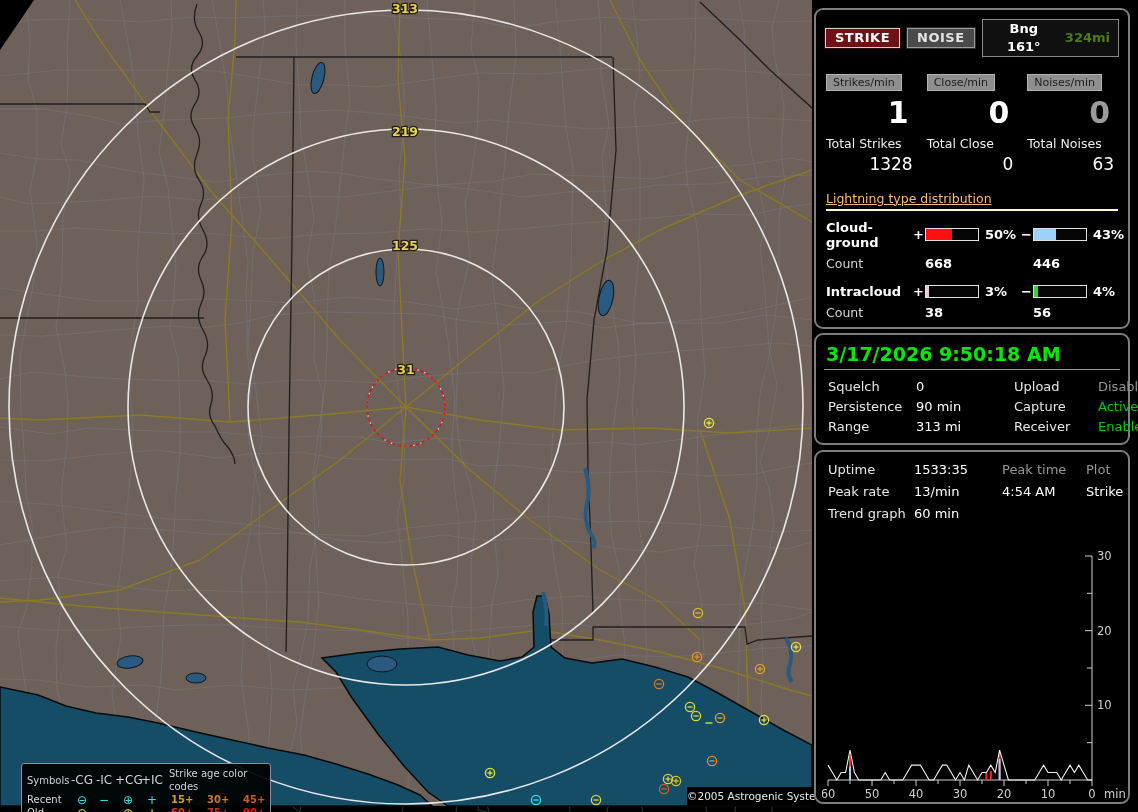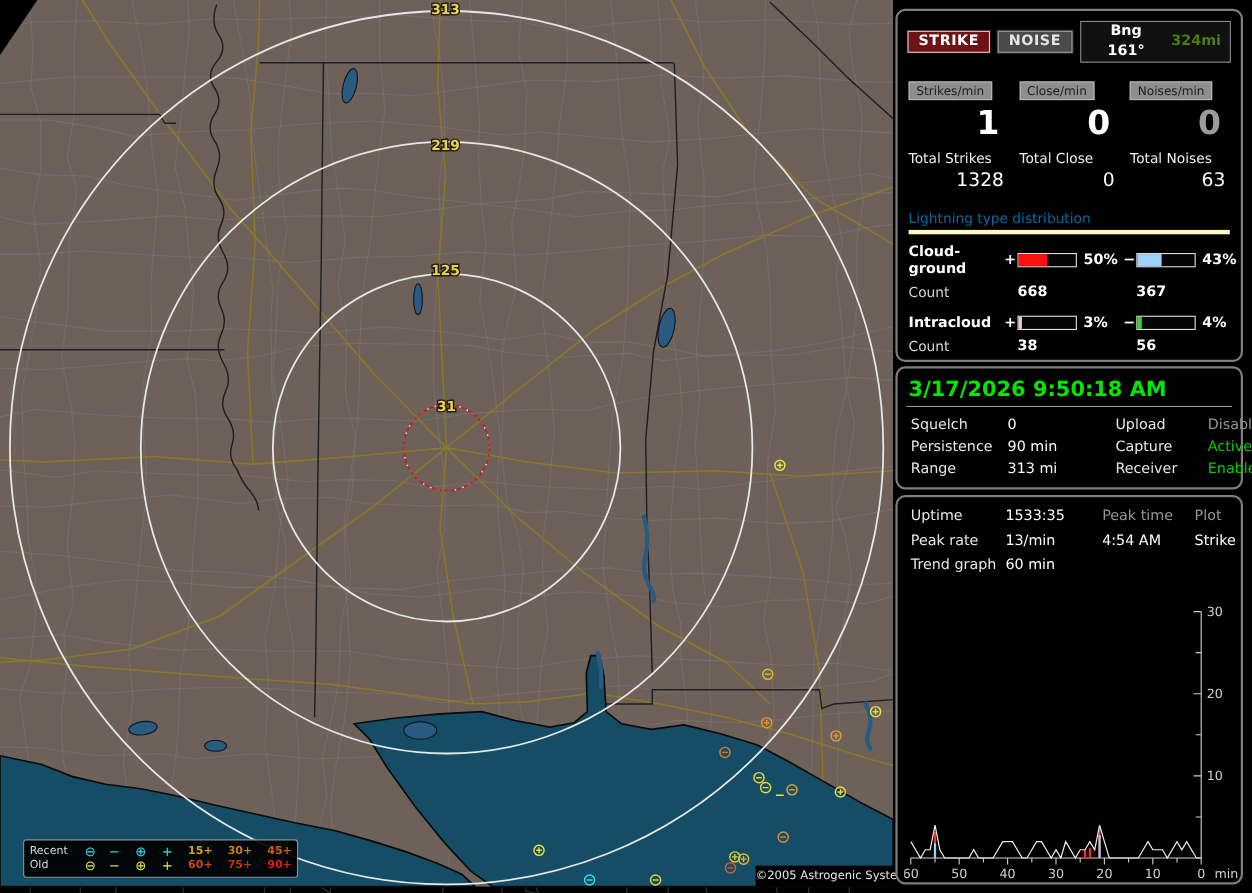--- a/index.html
+++ b/index.html
@@ -30,21 +30,21 @@
     padding:0 8px;line-height:18px;font-weight:bold;font-size:13px;text-align:center;}
   .bng .b1{color:#fff;} .bng .b2{color:#4d7c0f;}
   .cols{display:flex;gap:10px;padding:0 10px;margin-top:17px;}
   .col{flex:1;display:flex;flex-direction:column;}
   .chip{align-self:flex-start;background:#8e8e8e;color:#1e1e1e;font-size:11px;padding:0 6px;line-height:15px;border:1px solid #b4b4b4;}
   .num{align-self:flex-end;font-size:30px;font-weight:bold;color:#fff;line-height:1.05;margin:6px 8px 0 0;}
   .num.dim{color:#9a9a9a;}
   .tlabel{font-size:12.5px;color:#ededed;margin-top:7px;white-space:nowrap;}
   .tval{align-self:flex-end;font-size:17px;color:#fff;margin:3px 4px 0 0;}
   .dist{margin:17px 10px 0;}
-  .dist-title{color:#0369a1;font-size:12.5px;border-bottom:4px solid #fef9c3;padding-bottom:3px;}
+  .dist-title{color:#fdba74;font-size:12.5px;border-bottom:2px solid #fef9c3;padding-bottom:3px;text-decoration:underline;}
   .drow{display:grid;grid-template-columns:86px 13px 55px 40px 13px 55px auto;align-items:center;
     margin-top:9px;font-size:13px;font-weight:bold;color:#fff;}
   .crow{display:grid;grid-template-columns:86px 13px 55px 40px 13px 55px auto;align-items:center;margin-top:6px;}
   .cl{color:#d6d6d6;font-size:12.5px;}
   .cv{color:#ffffff;font-weight:bold;font-size:13px;}
   .bar{width:52px;height:11px;border:1px solid #e0e0e0;background:#050505;}
   .bar>div{height:100%;}
   .sign{text-align:center;}
   .pct{padding-left:5px;}
   .dt{color:#00e800;font-weight:bold;font-size:19px;padding:8px 10px 4px;white-space:nowrap;}
@@ -236,20 +236,29 @@
         </g>
       <g id="ring-labels-g" font-family="DejaVu Sans, sans-serif" font-size="12.5" font-weight="bold" text-anchor="middle">
           <text x="405" y="13" fill="#e8d44c" stroke="#241d18" stroke-width="2.6" paint-order="stroke">313</text>
           <text x="405" y="136" fill="#e8d44c" stroke="#241d18" stroke-width="2.6" paint-order="stroke">219</text>
           <text x="405" y="250" fill="#e8d44c" stroke="#241d18" stroke-width="2.6" paint-order="stroke">125</text>
           <text x="406" y="374" fill="#e8d44c" stroke="#241d18" stroke-width="2.6" paint-order="stroke">31</text>
         </g>
     </svg>
 
     <div id="legend">
+      <div class="lg-row lg-hdr">
+        <span>Symbols</span>
+        <span class="lg-sym">-CG</span>
+        <span class="lg-sym">-IC</span>
+        <span class="lg-sym">+CG</span>
+        <span class="lg-sym">+IC</span>
+        <span></span>
+        <span style="grid-column:7/10;">Strike age color codes</span>
+      </div>
       <div class="lg-row">
         <span>Recent</span>
         <span class="lg-sym" style="color: rgb(56, 224, 232);">⊖</span>
         <span class="lg-sym" style="color: rgb(56, 224, 232);">−</span>
         <span class="lg-sym" style="color: rgb(56, 224, 232);">⊕</span>
         <span class="lg-sym" style="color: rgb(56, 224, 232);">+</span>
         <span></span>
         <span class="lg-age" style="color: rgb(212, 160, 24);">15+</span>
         <span class="lg-age" style="color: rgb(204, 122, 26);">30+</span>
         <span class="lg-age" style="color: rgb(204, 92, 18);">45+</span>
@@ -312,21 +321,21 @@
             <div style="width: 43%; background: rgb(156, 210, 247);"></div>
           </span>
         <span class="pct">43%</span>
       </div>
       <div class="crow">
         <span class="cl">Count</span>
         <span></span>
         <span class="cv">668</span>
         <span></span>
           <span></span>
-        <span class="cv">367</span>
+        <span class="cv">446</span>
         <span></span>
       </div>
       <div class="drow" style="margin-top:13px;">
         <span>Intracloud</span>
         <span class="sign">+</span>
         <span class="bar">
             <div style="width: 6%; background: rgb(242, 198, 207);"></div>
           </span>
         <span class="pct">3%</span>
         <span class="sign">−</span>

